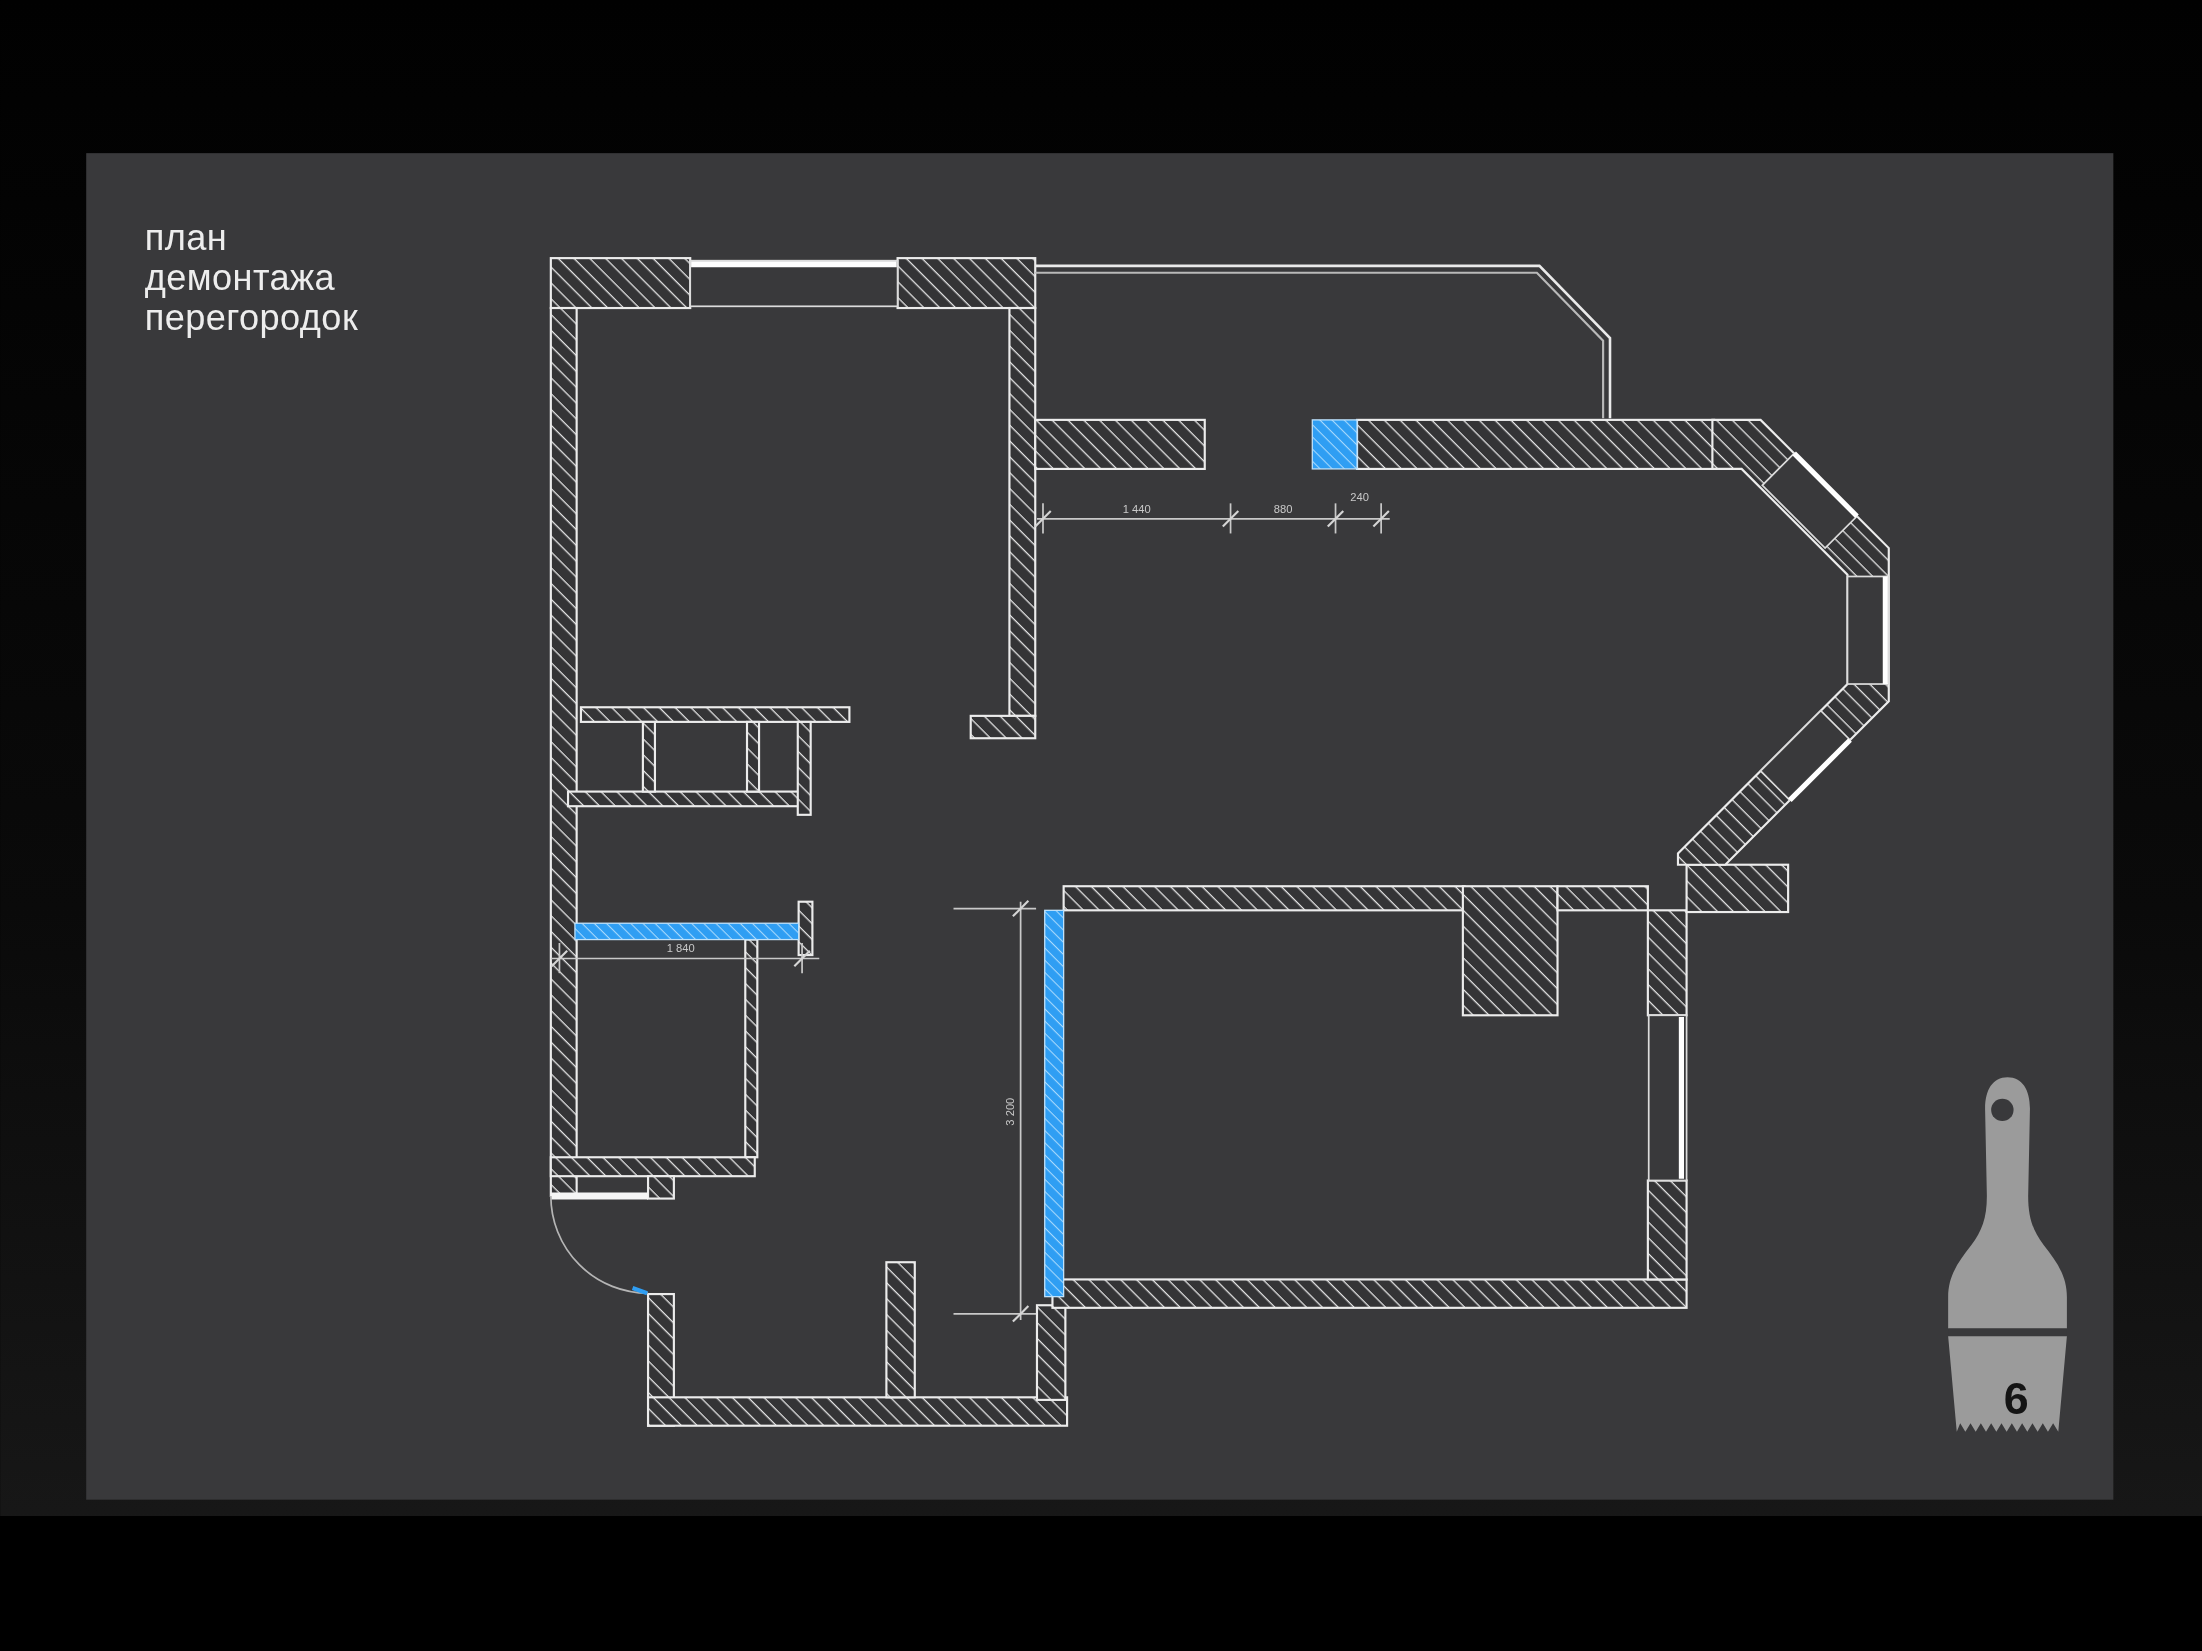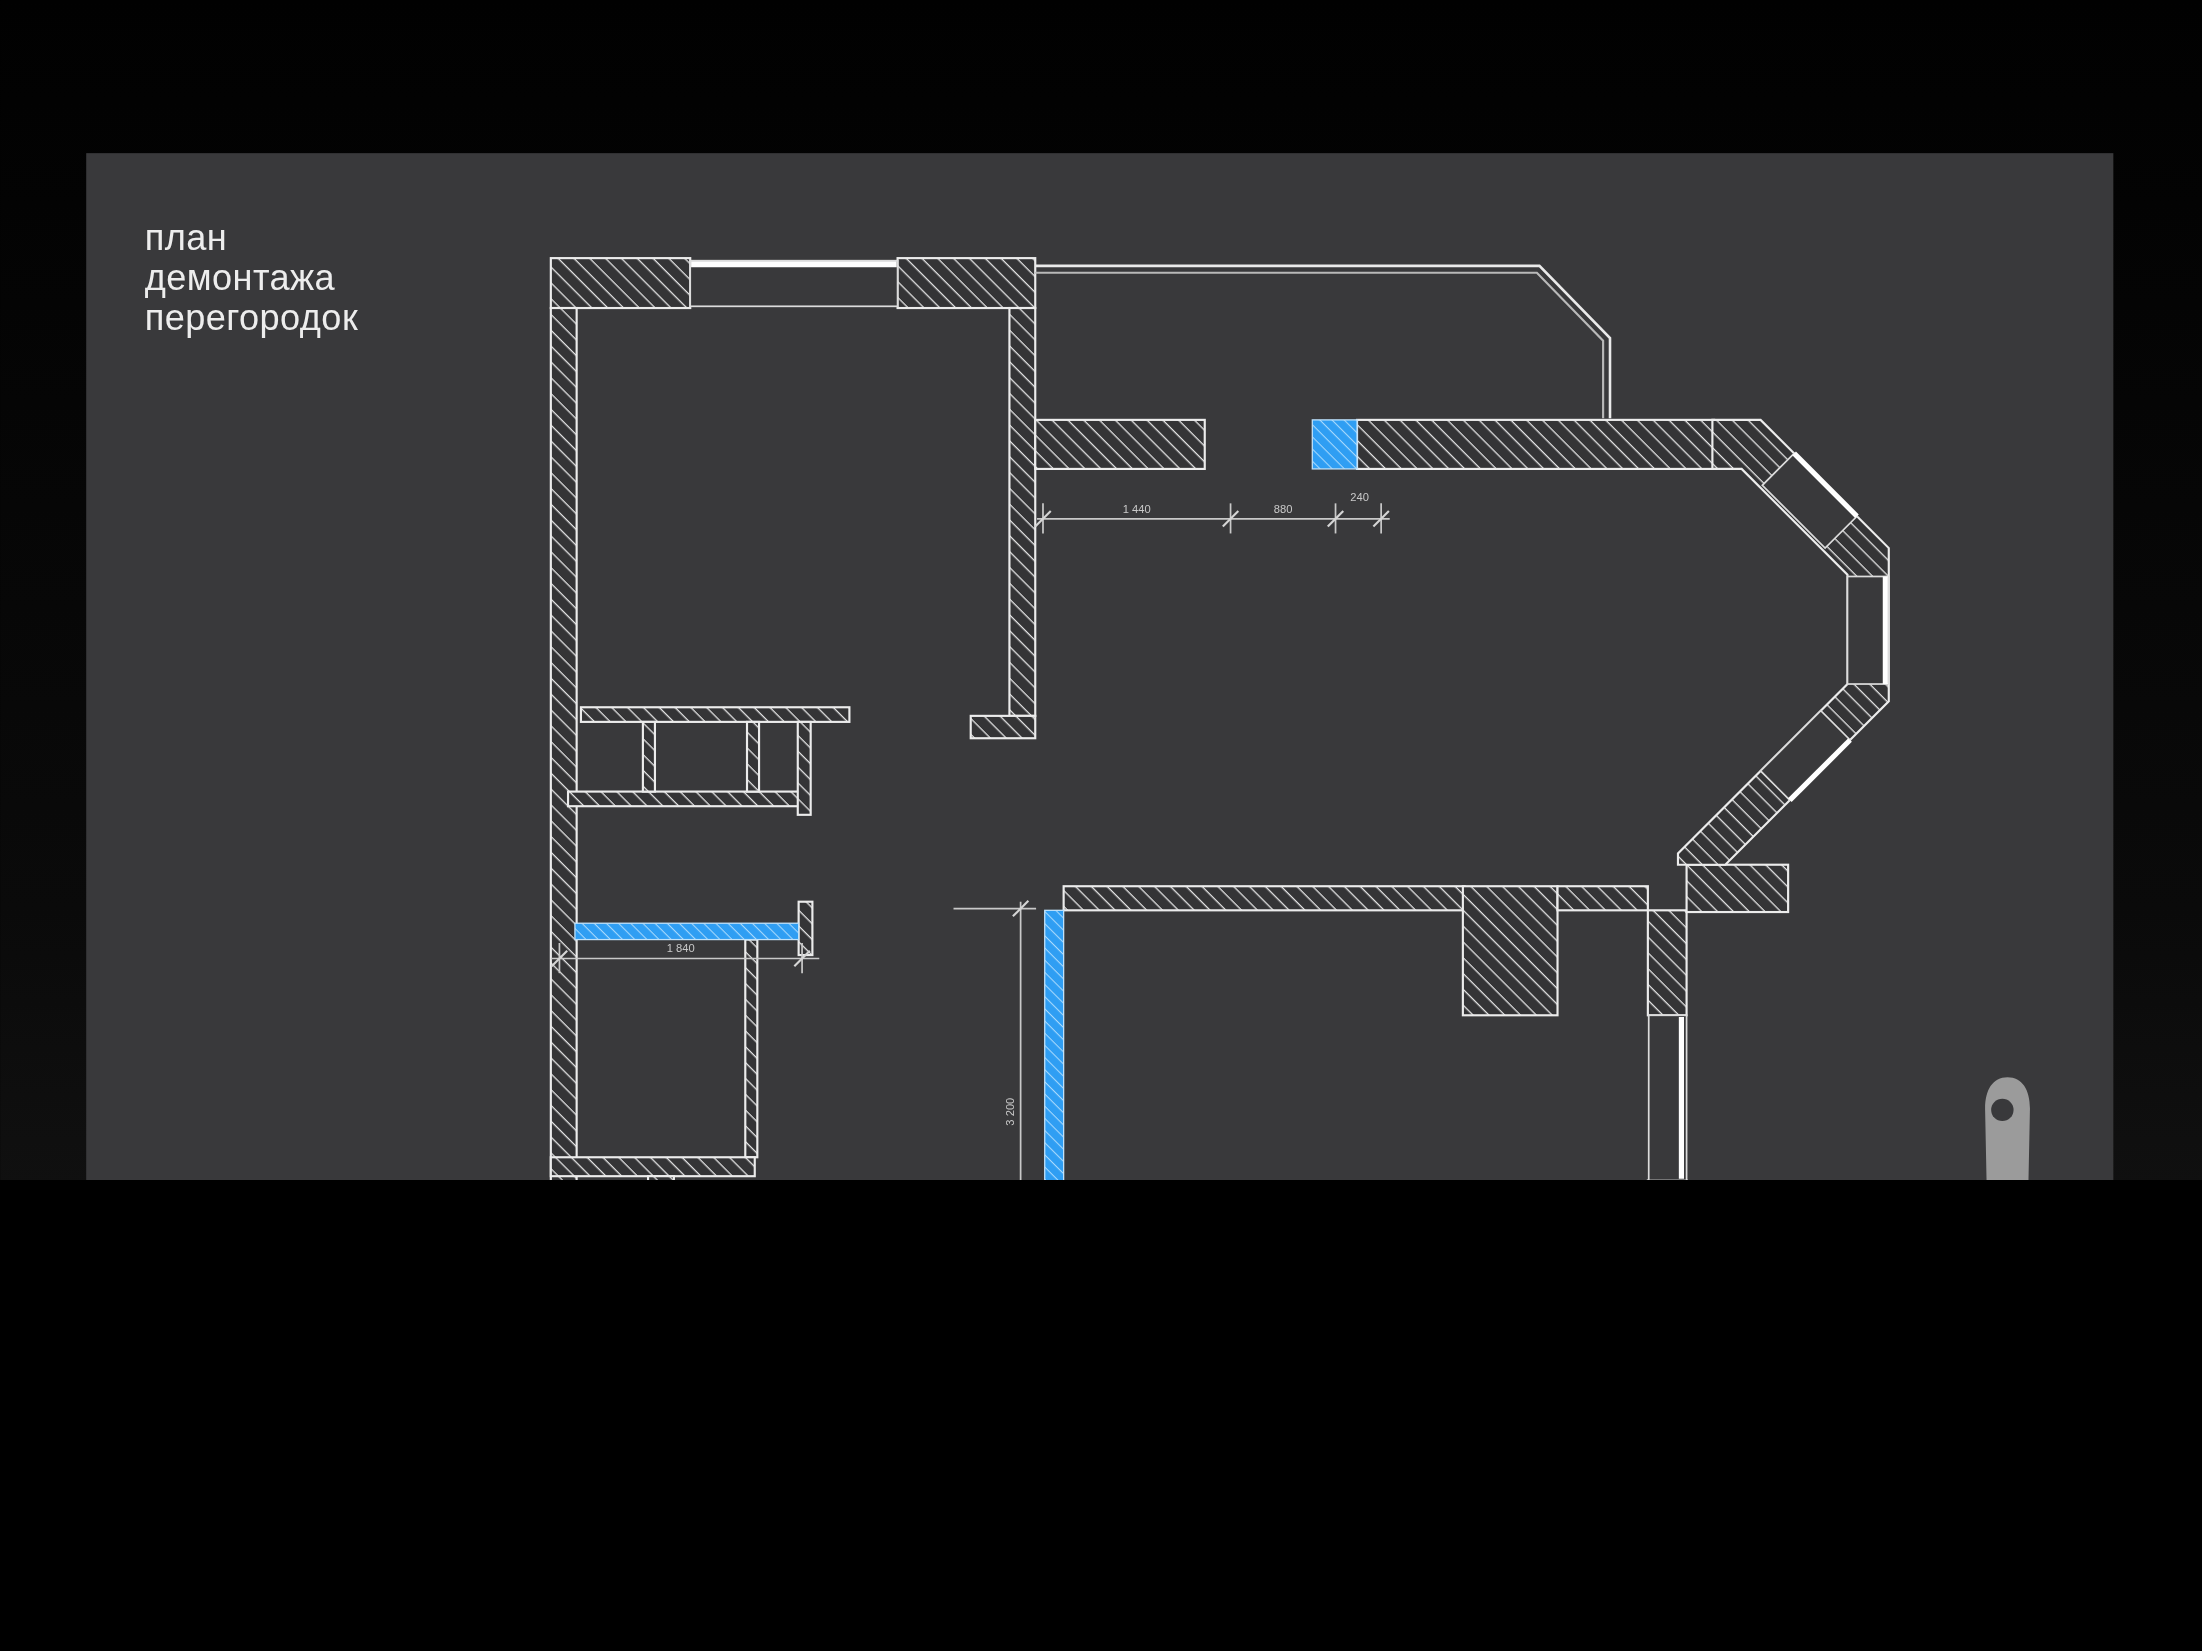--- a/index.html
+++ b/index.html
@@ -1,16 +1,16 @@
 <!DOCTYPE html>
 <html style="font-size:13.8px"><head>
 <meta charset="utf-8">
 <style>
   html,body{margin:0;padding:0;background:#000;}
-  .stage{position:relative;width:2203px;height:1180px;overflow:hidden;
+  .stage{position:relative;width:2203px;height:1516px;overflow:hidden;
          font-family:"Liberation Sans",sans-serif;}
   svg{display:block;}
   text{font-family:"Liberation Sans",sans-serif;}
   .title-line{fill:#ededed;font-size:42px;letter-spacing:.5px;}
   .dim-label{fill:#c9c9c9;font-size:13px;}
   .dim-stroke{stroke:#c9c9c9;stroke-width:2;fill:none;}
   .tick{stroke:#d5d5d5;stroke-width:2.5;fill:none;}
   .wall{fill:url(#hatch);stroke:#ececec;stroke-width:2.5;}
   .winframe{fill:#39393b;stroke:#dcdcdc;stroke-width:2;}
   .glaze{stroke:#ffffff;fill:none;}

